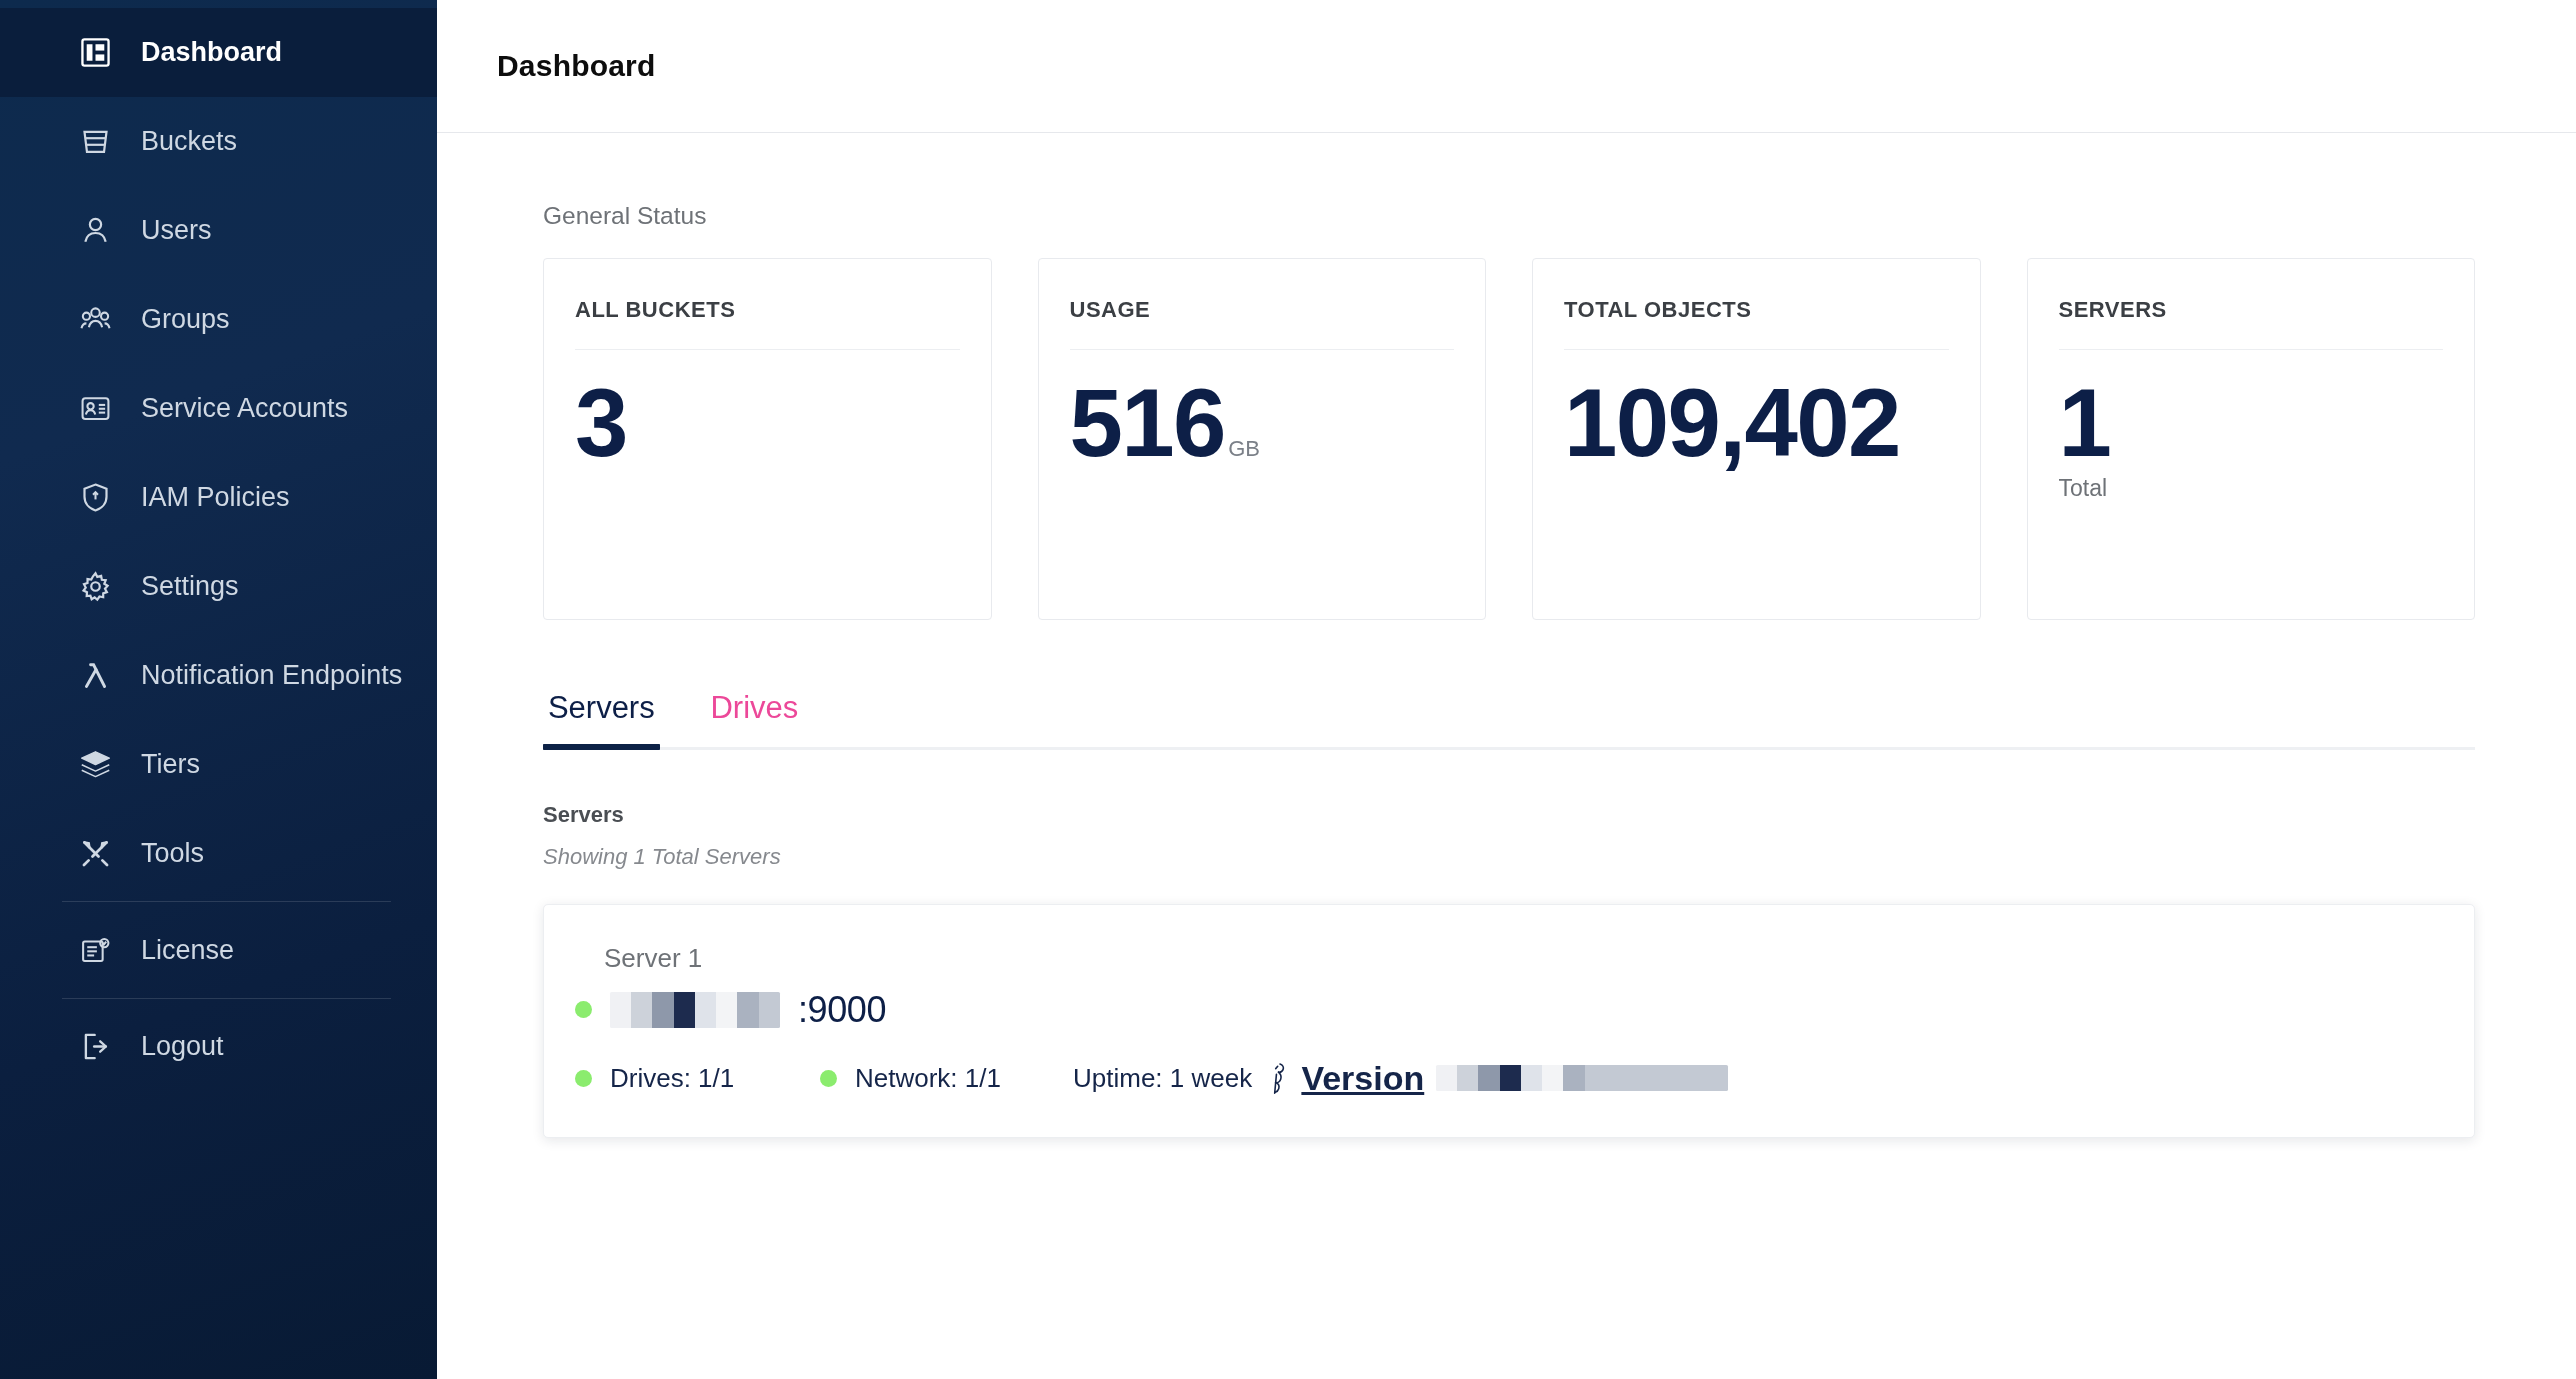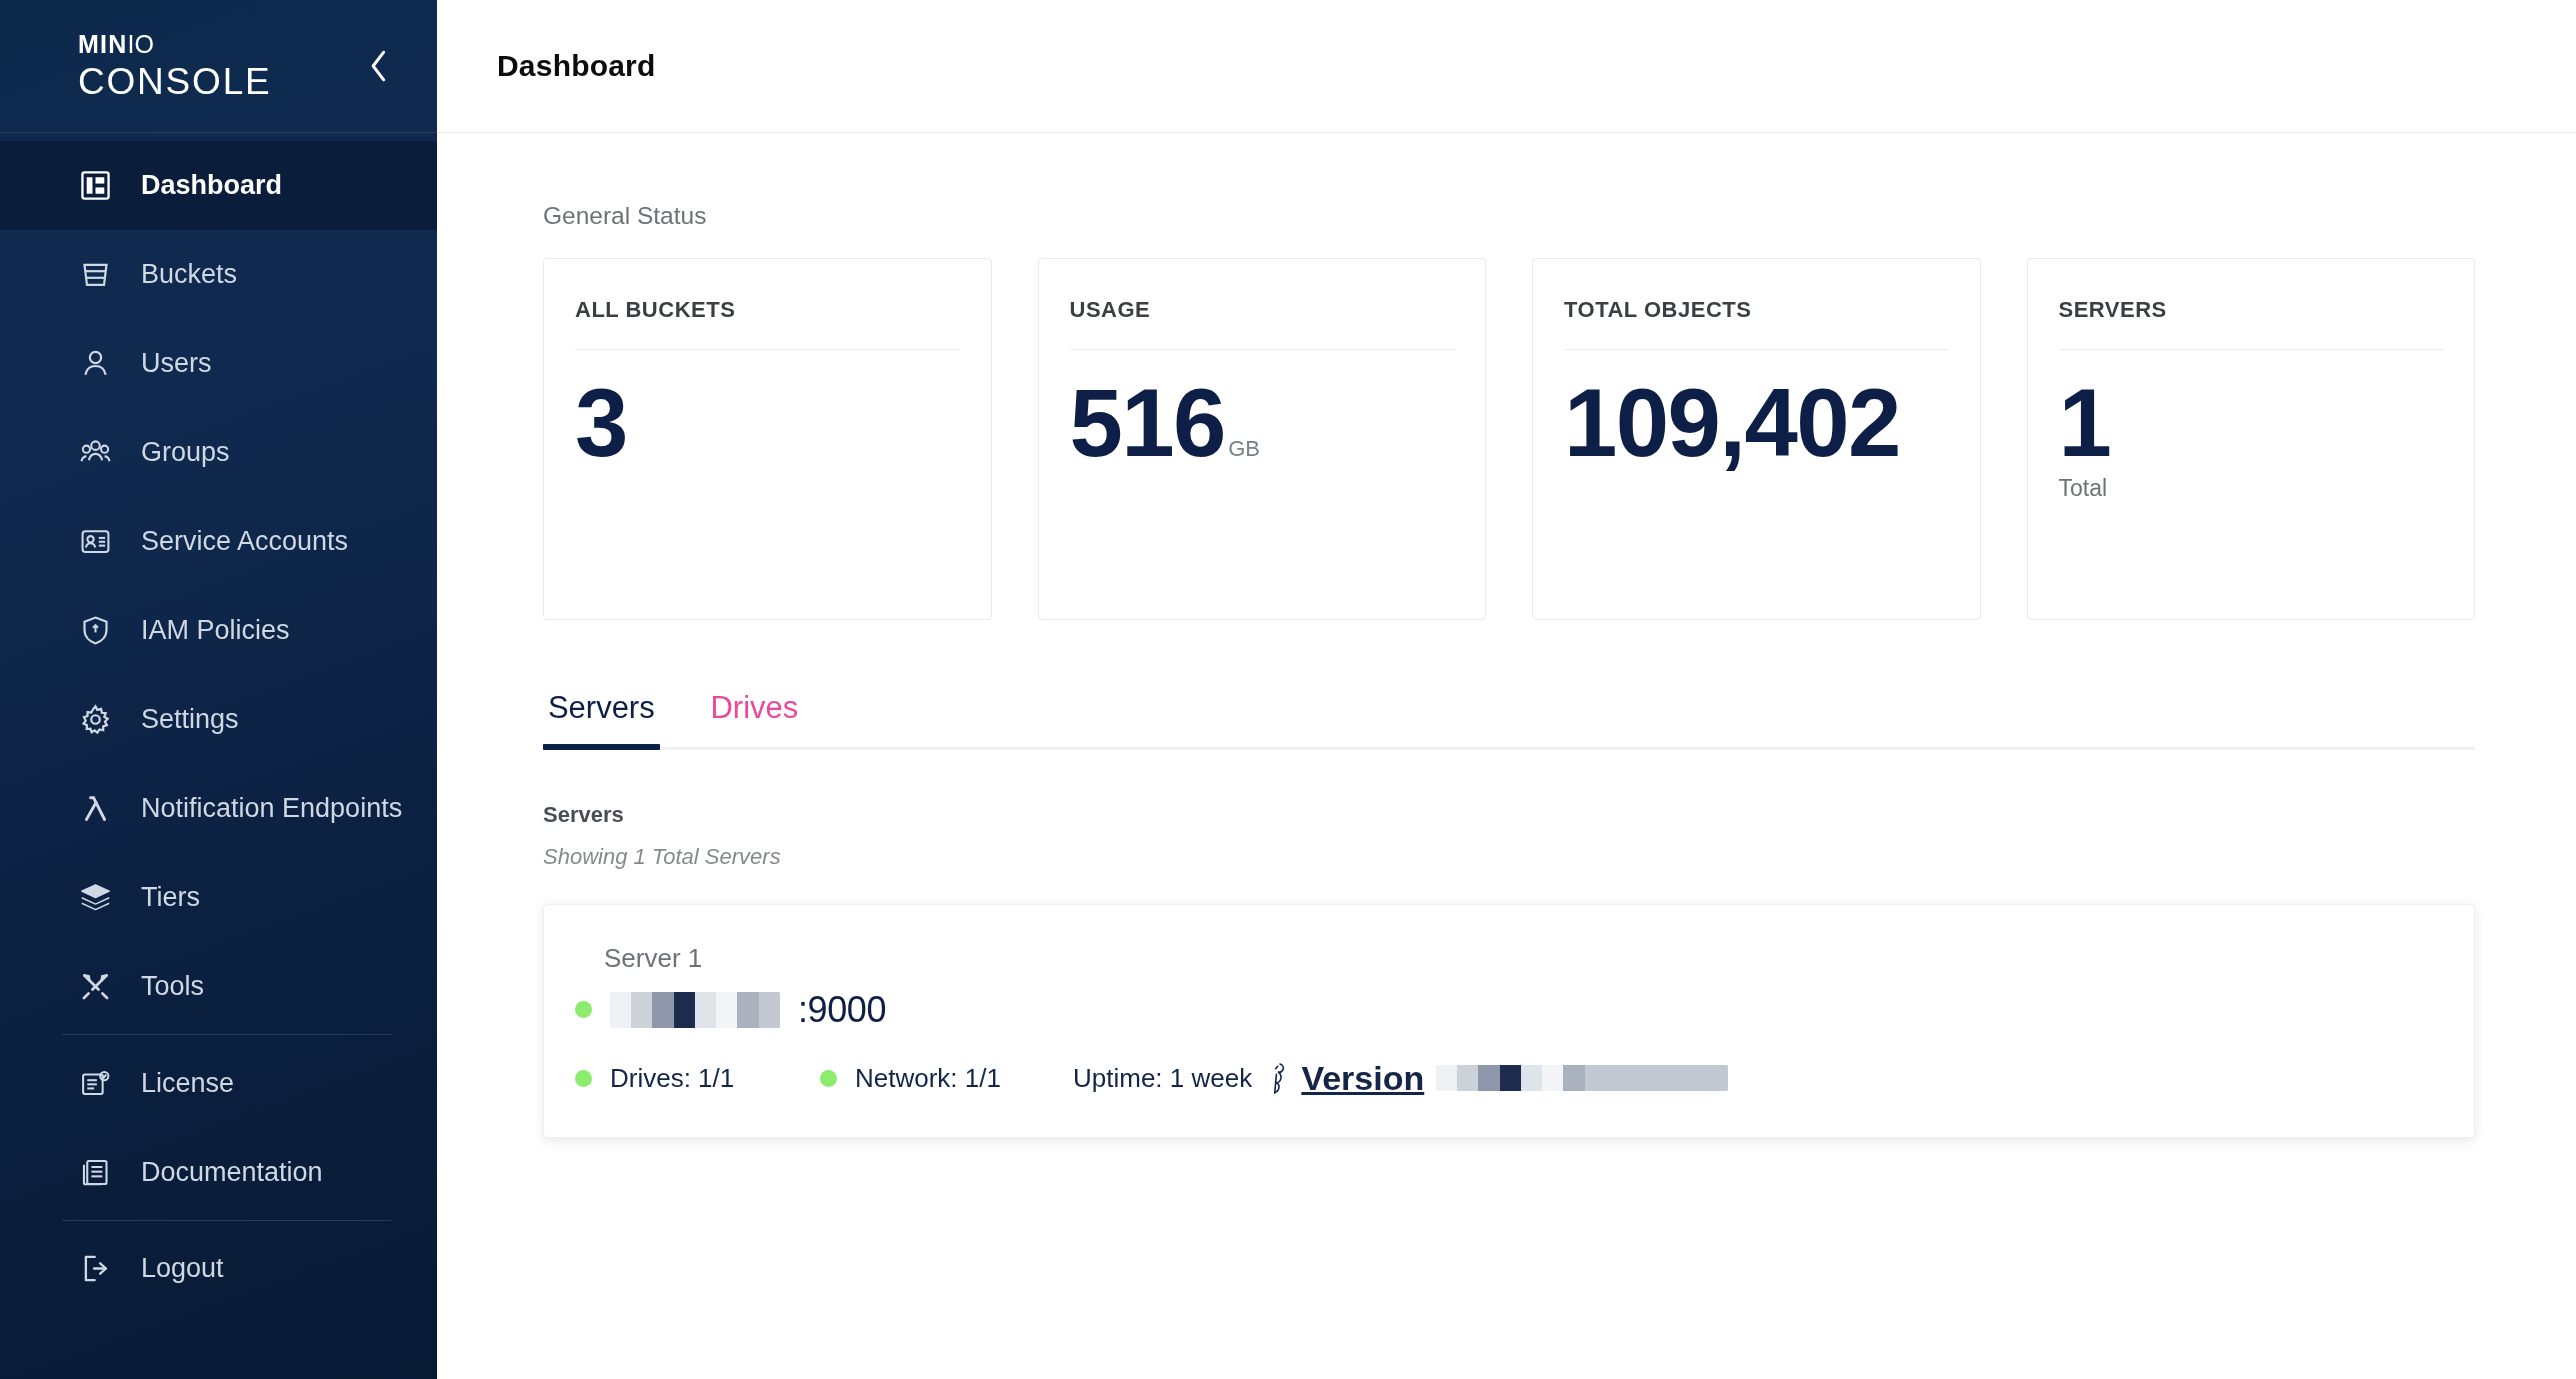--- a/index.html
+++ b/index.html
@@ -187,33 +187,20 @@
   }
   .bird { flex: 0 0 21px; width: 21px; height: 33px; display: flex; align-items: center; }
   .bird svg { display: block; }
 </style>
 </head>
 <body>
 
 <div class="app">
 
   <aside class="sidebar">
-    <div class="sb-header">
-      <div class="logo">
-        <span class="logo-mini"><span>MIN</span><span class="io">IO</span></span>
-        <span class="logo-console">CONSOLE</span>
-      </div>
-      <button class="collapse-btn">
-        <span>
-          <svg width="26" height="38" viewBox="0 0 32 46" fill="none">
-            <path d="M23 6 L10 23 L23 40" stroke="#ffffff" stroke-width="3.6" stroke-linecap="round" stroke-linejoin="round"></path>
-          </svg>
-        </span>
-      </button>
-    </div>
 
     <nav class="sb-nav">
 
       <div class="nav-item active">
         <span class="nav-icon">
           <svg width="33" height="33" viewBox="0 0 24 24" fill="none" stroke="#ffffff" stroke-width="1.7">
             <rect x="2.5" y="2.5" width="19" height="19" rx="1.5"></rect>
             <rect x="5.6" y="6" width="4.2" height="12" fill="#ffffff" stroke="none"></rect>
             <rect x="12" y="6" width="6.4" height="4.6" fill="#ffffff" stroke="none"></rect>
             <rect x="12" y="13.4" width="6.4" height="4.6" fill="#ffffff" stroke="none"></rect>
@@ -336,32 +323,20 @@
             <line x1="6" y1="9.6" x2="13" y2="9.6"></line>
             <line x1="6" y1="12.6" x2="13" y2="12.6"></line>
             <line x1="6" y1="15.6" x2="11" y2="15.6"></line>
             <circle cx="18.4" cy="6.6" r="3"></circle>
             <path d="M17.1 6.6 L18.1 7.6 L19.8 5.6"></path>
           </svg>
         </span>
         <span class="nav-label">License</span>
       </div>
 
-      <div class="nav-item">
-        <span class="nav-icon">
-          <svg width="33" height="33" viewBox="0 0 24 24" fill="none" stroke="#cfd8e3" stroke-width="1.5">
-            <rect x="6" y="3.6" width="14" height="16.8" rx="1.2"></rect>
-            <path d="M3.6 6.4 V19.4 C3.6 20.1 4.1 20.6 4.8 20.6 H16"></path>
-            <line x1="9" y1="8" x2="17" y2="8"></line>
-            <line x1="9" y1="11.4" x2="17" y2="11.4"></line>
-            <line x1="9" y1="14.8" x2="17" y2="14.8"></line>
-          </svg>
-        </span>
-        <span class="nav-label">Documentation</span>
-      </div>
 
       <div class="nav-divider"></div>
 
       <div class="nav-item">
         <span class="nav-icon">
           <svg width="33" height="33" viewBox="0 0 24 24" fill="none" stroke="#cfd8e3" stroke-width="1.7" stroke-linecap="round" stroke-linejoin="round">
             <path d="M11.4 3.6 H5 V20.4 H11.4"></path>
             <path d="M15.4 8.2 L19.6 12 L15.4 15.8"></path>
             <line x1="11" y1="12" x2="19.4" y2="12"></line>
           </svg>

